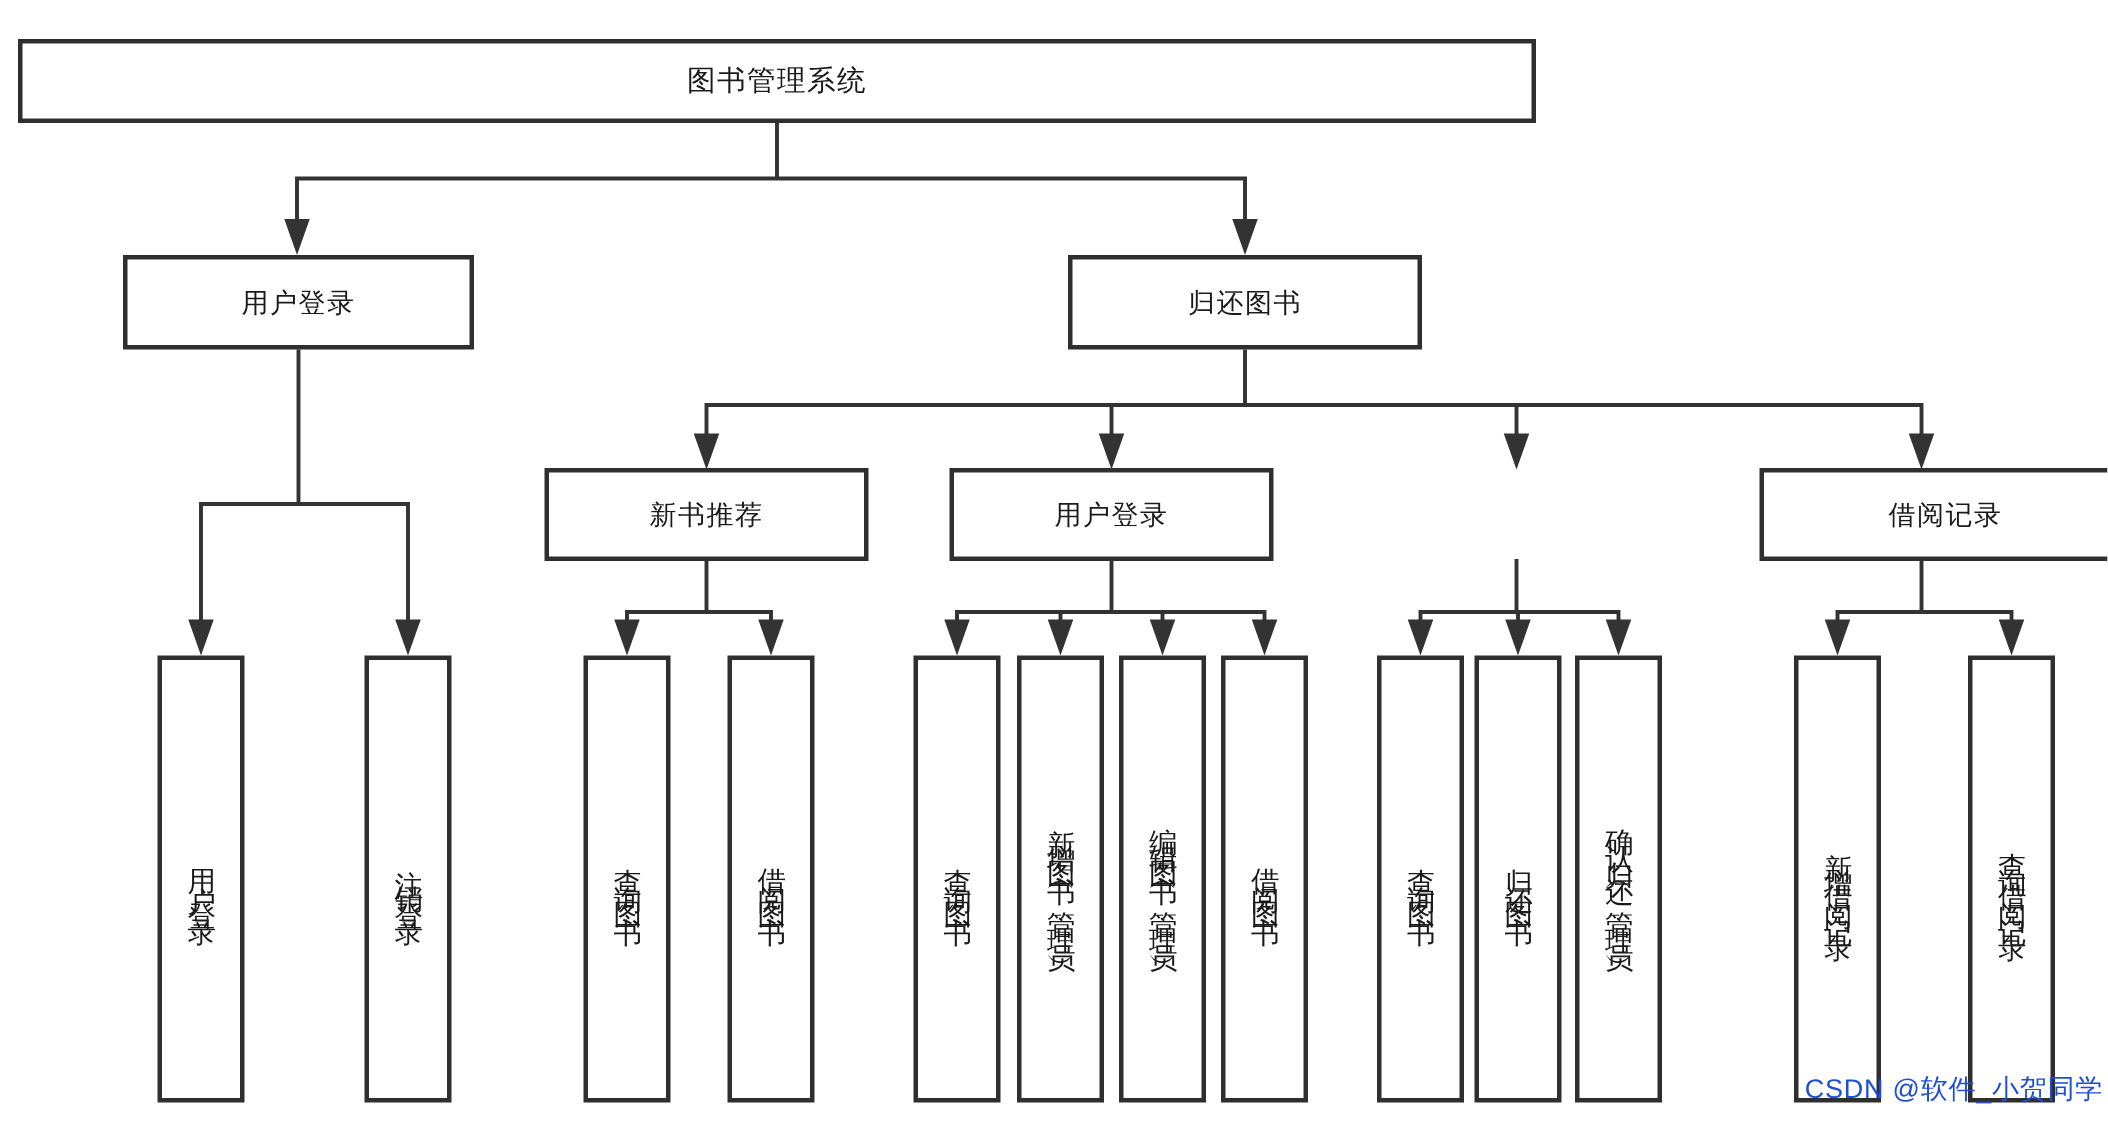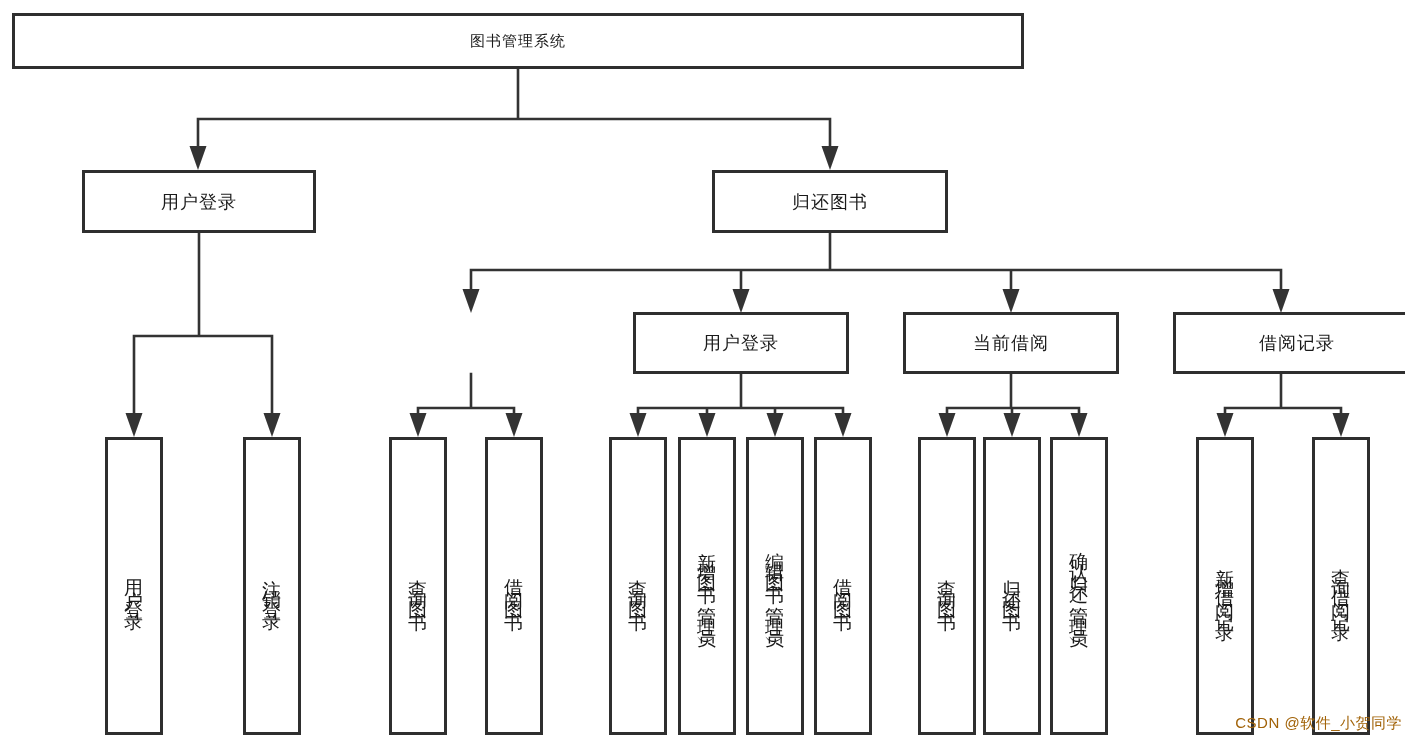--- a/index.html
+++ b/index.html
@@ -31,36 +31,37 @@
     display: flex;
     align-items: center;
     justify-content: center;
     text-align: center;
   }
   .hbox {
     font-size: 18px;
     letter-spacing: 1px;
   }
   .hbox.root {
-    font-size: 15px;
+    font-size: 19px;
+    margin-top: 13px;
   }
   .vbox span {
     writing-mode: vertical-rl;
     text-orientation: mixed;
     font-size: 19px;
     letter-spacing: 11px;
     line-height: 1;
     white-space: nowrap;
   }
   .watermark {
     position: absolute;
     right: 3px;
     top: 714px;
-    font-size: 15px;
-    color: #a16207;
+    font-size: 18px;
+    color: #1d4ed8;
     letter-spacing: 0.5px;
     white-space: nowrap;
   }
 </style>
 </head>
 <body>
 
 <div class="stage">
 
   <svg class="connectors" viewBox="0 0 1405 747" xmlns="http://www.w3.org/2000/svg">
@@ -94,22 +95,22 @@
       <polygon points="1216.5,413 1233.5,413 1225,437"></polygon>
       <polygon points="1332.5,413 1349.5,413 1341,437"></polygon>
     </g>
   </svg>
 
   <div class="box hbox root" style="left:12px;top:13px;width:1012px;height:56px">图书管理系统</div>
 
   <div class="box hbox" style="left:82px;top:170px;width:234px;height:63px">用户登录</div>
   <div class="box hbox" style="left:712px;top:170px;width:236px;height:63px">归还图书</div>
 
+  <div class="box hbox" style="left:363px;top:312px;width:216px;height:62px">新书推荐</div>
   <div class="box hbox" style="left:633px;top:312px;width:216px;height:62px">用户登录</div>
-  <div class="box hbox" style="left:903px;top:312px;width:216px;height:62px">当前借阅</div>
   <div class="box hbox" style="left:1173px;top:312px;width:248px;height:62px">借阅记录</div>
 
   <div class="box vbox" style="left:105px;top:437px;width:58px;height:298px">
     <span>用户登录</span>
   </div>
   <div class="box vbox" style="left:243px;top:437px;width:58px;height:298px">
     <span>注销登录</span>
   </div>
 
   <div class="box vbox" style="left:389px;top:437px;width:58px;height:298px">

